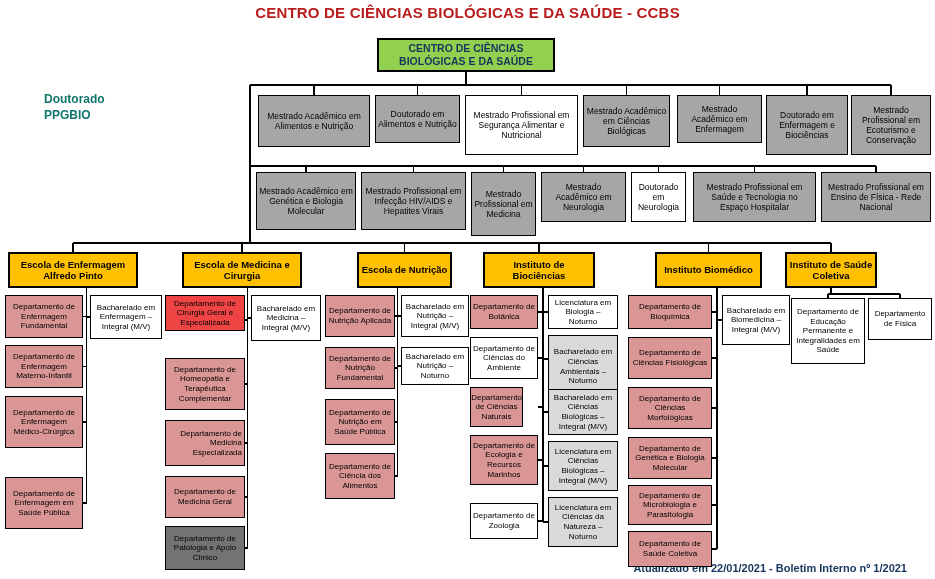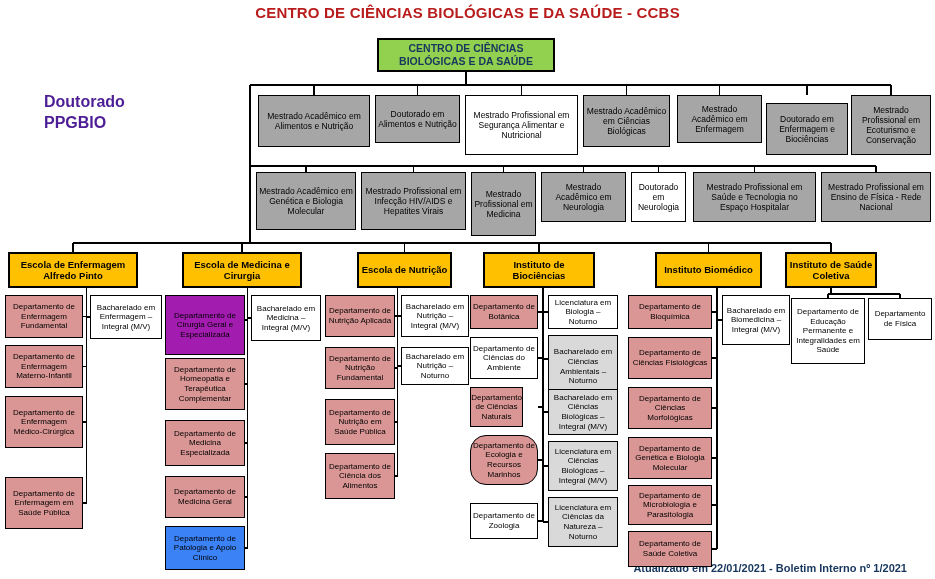--- a/index.html
+++ b/index.html
@@ -15,22 +15,22 @@
   }
   .kind-root{border-width:2px;font-weight:bold;color:#17365d;font-size:10.5px;line-height:1.25;}
   .kind-program{font-size:8.5px;line-height:1.2;}
   .kind-school{border-width:2px;font-weight:bold;font-size:9.5px;line-height:1.2;}
   .kind-dept,.kind-course{font-size:8px;line-height:1.2;}
   .page-title{
     position:absolute;top:4px;left:0;width:100%;text-align:center;z-index:2;
     font-weight:bold;font-size:15px;color:#b91c1c;letter-spacing:0.2px;
   }
   .side-label{
-    position:absolute;left:44px;top:92px;z-index:2;color:#4c1d95;
-    font-weight:bold;font-size:16px;line-height:1.3;white-space:pre-line;
+    position:absolute;left:44px;top:92px;z-index:2;color:#0f766e;
+    font-weight:bold;font-size:12px;line-height:1.3;white-space:pre-line;
   }
   .footer-note{
     position:absolute;right:28px;bottom:5px;z-index:2;
     font-weight:bold;font-size:11px;color:#17365d;
   }
 </style>
 </head>
 <body>
 
 <div class="stage" id="stage">
@@ -119,21 +119,21 @@
     </div>
     <div class="node kind-program" style="left: 465px; top: 95px; width: 113px; height: 60px; background: rgb(255, 255, 255);">
       <span>Mestrado Profissional em Segurança Alimentar e Nutricional</span>
     </div>
     <div class="node kind-program" style="left: 583px; top: 95px; width: 87px; height: 52px; background: rgb(166, 166, 166);">
       <span>Mestrado Acadêmico em Ciências Biológicas</span>
     </div>
     <div class="node kind-program" style="left: 677px; top: 95px; width: 85px; height: 48px; background: rgb(166, 166, 166);">
       <span>Mestrado Acadêmico em Enfermagem</span>
     </div>
-    <div class="node kind-program" style="left: 766px; top: 95px; width: 82px; height: 52px; background: rgb(166, 166, 166); margin-top: 8px;">
+    <div class="node kind-program" style="left: 766px; top: 95px; width: 82px; height: 60px; background: rgb(166, 166, 166);">
       <span>Doutorado em Enfermagem e Biociências</span>
     </div>
     <div class="node kind-program" style="left: 851px; top: 95px; width: 80px; height: 60px; background: rgb(166, 166, 166);">
       <span>Mestrado Profissional em Ecoturismo e Conservação</span>
     </div>
     <div class="node kind-program" style="left: 256px; top: 172px; width: 100px; height: 58px; background: rgb(166, 166, 166);">
       <span>Mestrado Acadêmico em Genética e Biologia Molecular</span>
     </div>
     <div class="node kind-program" style="left: 361px; top: 172px; width: 105px; height: 58px; background: rgb(166, 166, 166);">
       <span>Mestrado Profissional em Infecção HIV/AIDS e Hepatites Virais</span>
@@ -167,33 +167,33 @@
     </div>
     <div class="node kind-dept" style="left: 5px; top: 477px; width: 78px; height: 52px; background: rgb(217, 150, 148);">
       <span>Departamento de Enfermagem em Saúde Pública</span>
     </div>
     <div class="node kind-course" style="left: 90px; top: 295px; width: 72px; height: 44px; background: rgb(255, 255, 255);">
       <span>Bacharelado em Enfermagem – Integral (M/V)</span>
     </div>
     <div class="node kind-school" style="left: 182px; top: 252px; width: 120px; height: 36px; background: rgb(255, 192, 0);">
       <span>Escola de Medicina e Cirurgia</span>
     </div>
-    <div class="node kind-dept" style="left: 165px; top: 295px; width: 80px; height: 60px; background: #a21caf;">
+    <div class="node kind-dept" style="left: 165px; top: 295px; width: 80px; height: 36px; background: #ef4444;">
       <span>Departamento de Cirurgia Geral e Especializada</span>
     </div>
     <div class="node kind-dept" style="left: 165px; top: 358px; width: 80px; height: 52px; background: rgb(217, 150, 148);">
       <span>Departamento de Homeopatia e Terapêutica Complementar</span>
     </div>
-    <div class="node kind-dept" style="left: 165px; top: 420px; width: 80px; height: 46px; background: rgb(217, 150, 148);">
+    <div class="node kind-dept" style="left: 165px; top: 420px; width: 80px; height: 46px; background: rgb(217, 150, 148); text-align: right;">
       <span>Departamento de Medicina Especializada</span>
     </div>
     <div class="node kind-dept" style="left: 165px; top: 476px; width: 80px; height: 42px; background: rgb(217, 150, 148);">
       <span>Departamento de Medicina Geral</span>
     </div>
-    <div class="node kind-dept" style="left: 165px; top: 526px; width: 80px; height: 44px; background: #3b82f6;">
+    <div class="node kind-dept" style="left: 165px; top: 526px; width: 80px; height: 44px; background: #737373;">
       <span>Departamento de Patologia e Apoio Clínico</span>
     </div>
     <div class="node kind-course" style="left: 251px; top: 295px; width: 70px; height: 46px; background: rgb(255, 255, 255);">
       <span>Bacharelado em Medicina – Integral (M/V)</span>
     </div>
     <div class="node kind-school" style="left: 357px; top: 252px; width: 95px; height: 36px; background: rgb(255, 192, 0);">
       <span>Escola de Nutrição</span>
     </div>
     <div class="node kind-dept" style="left: 325px; top: 295px; width: 70px; height: 42px; background: rgb(217, 150, 148);">
       <span>Departamento de Nutrição Aplicada</span>
@@ -218,21 +218,21 @@
     </div>
     <div class="node kind-dept" style="left: 470px; top: 295px; width: 68px; height: 34px; background: rgb(217, 150, 148);">
       <span>Departamento de Botânica</span>
     </div>
     <div class="node kind-dept" style="left: 470px; top: 337px; width: 68px; height: 42px; background: rgb(255, 255, 255);">
       <span>Departamento de Ciências do Ambiente</span>
     </div>
     <div class="node kind-dept" style="left: 470px; top: 387px; width: 53px; height: 40px; background: rgb(217, 150, 148);">
       <span>Departamento de Ciências Naturais</span>
     </div>
-    <div class="node kind-dept" style="left: 470px; top: 435px; width: 68px; height: 50px; background: rgb(217, 150, 148); border-radius: 16px;">
+    <div class="node kind-dept" style="left: 470px; top: 435px; width: 68px; height: 50px; background: rgb(217, 150, 148);">
       <span>Departamento de Ecologia e Recursos Marinhos</span>
     </div>
     <div class="node kind-dept" style="left: 470px; top: 503px; width: 68px; height: 36px; background: rgb(255, 255, 255);">
       <span>Departamento de Zoologia</span>
     </div>
     <div class="node kind-course" style="left: 548px; top: 295px; width: 70px; height: 34px; background: rgb(255, 255, 255);">
       <span>Licenciatura em Biologia – Noturno</span>
     </div>
     <div class="node kind-course" style="left: 548px; top: 335px; width: 70px; height: 63px; background: rgb(217, 217, 217);">
       <span>Bacharelado em Ciências Ambientais – Noturno</span>

